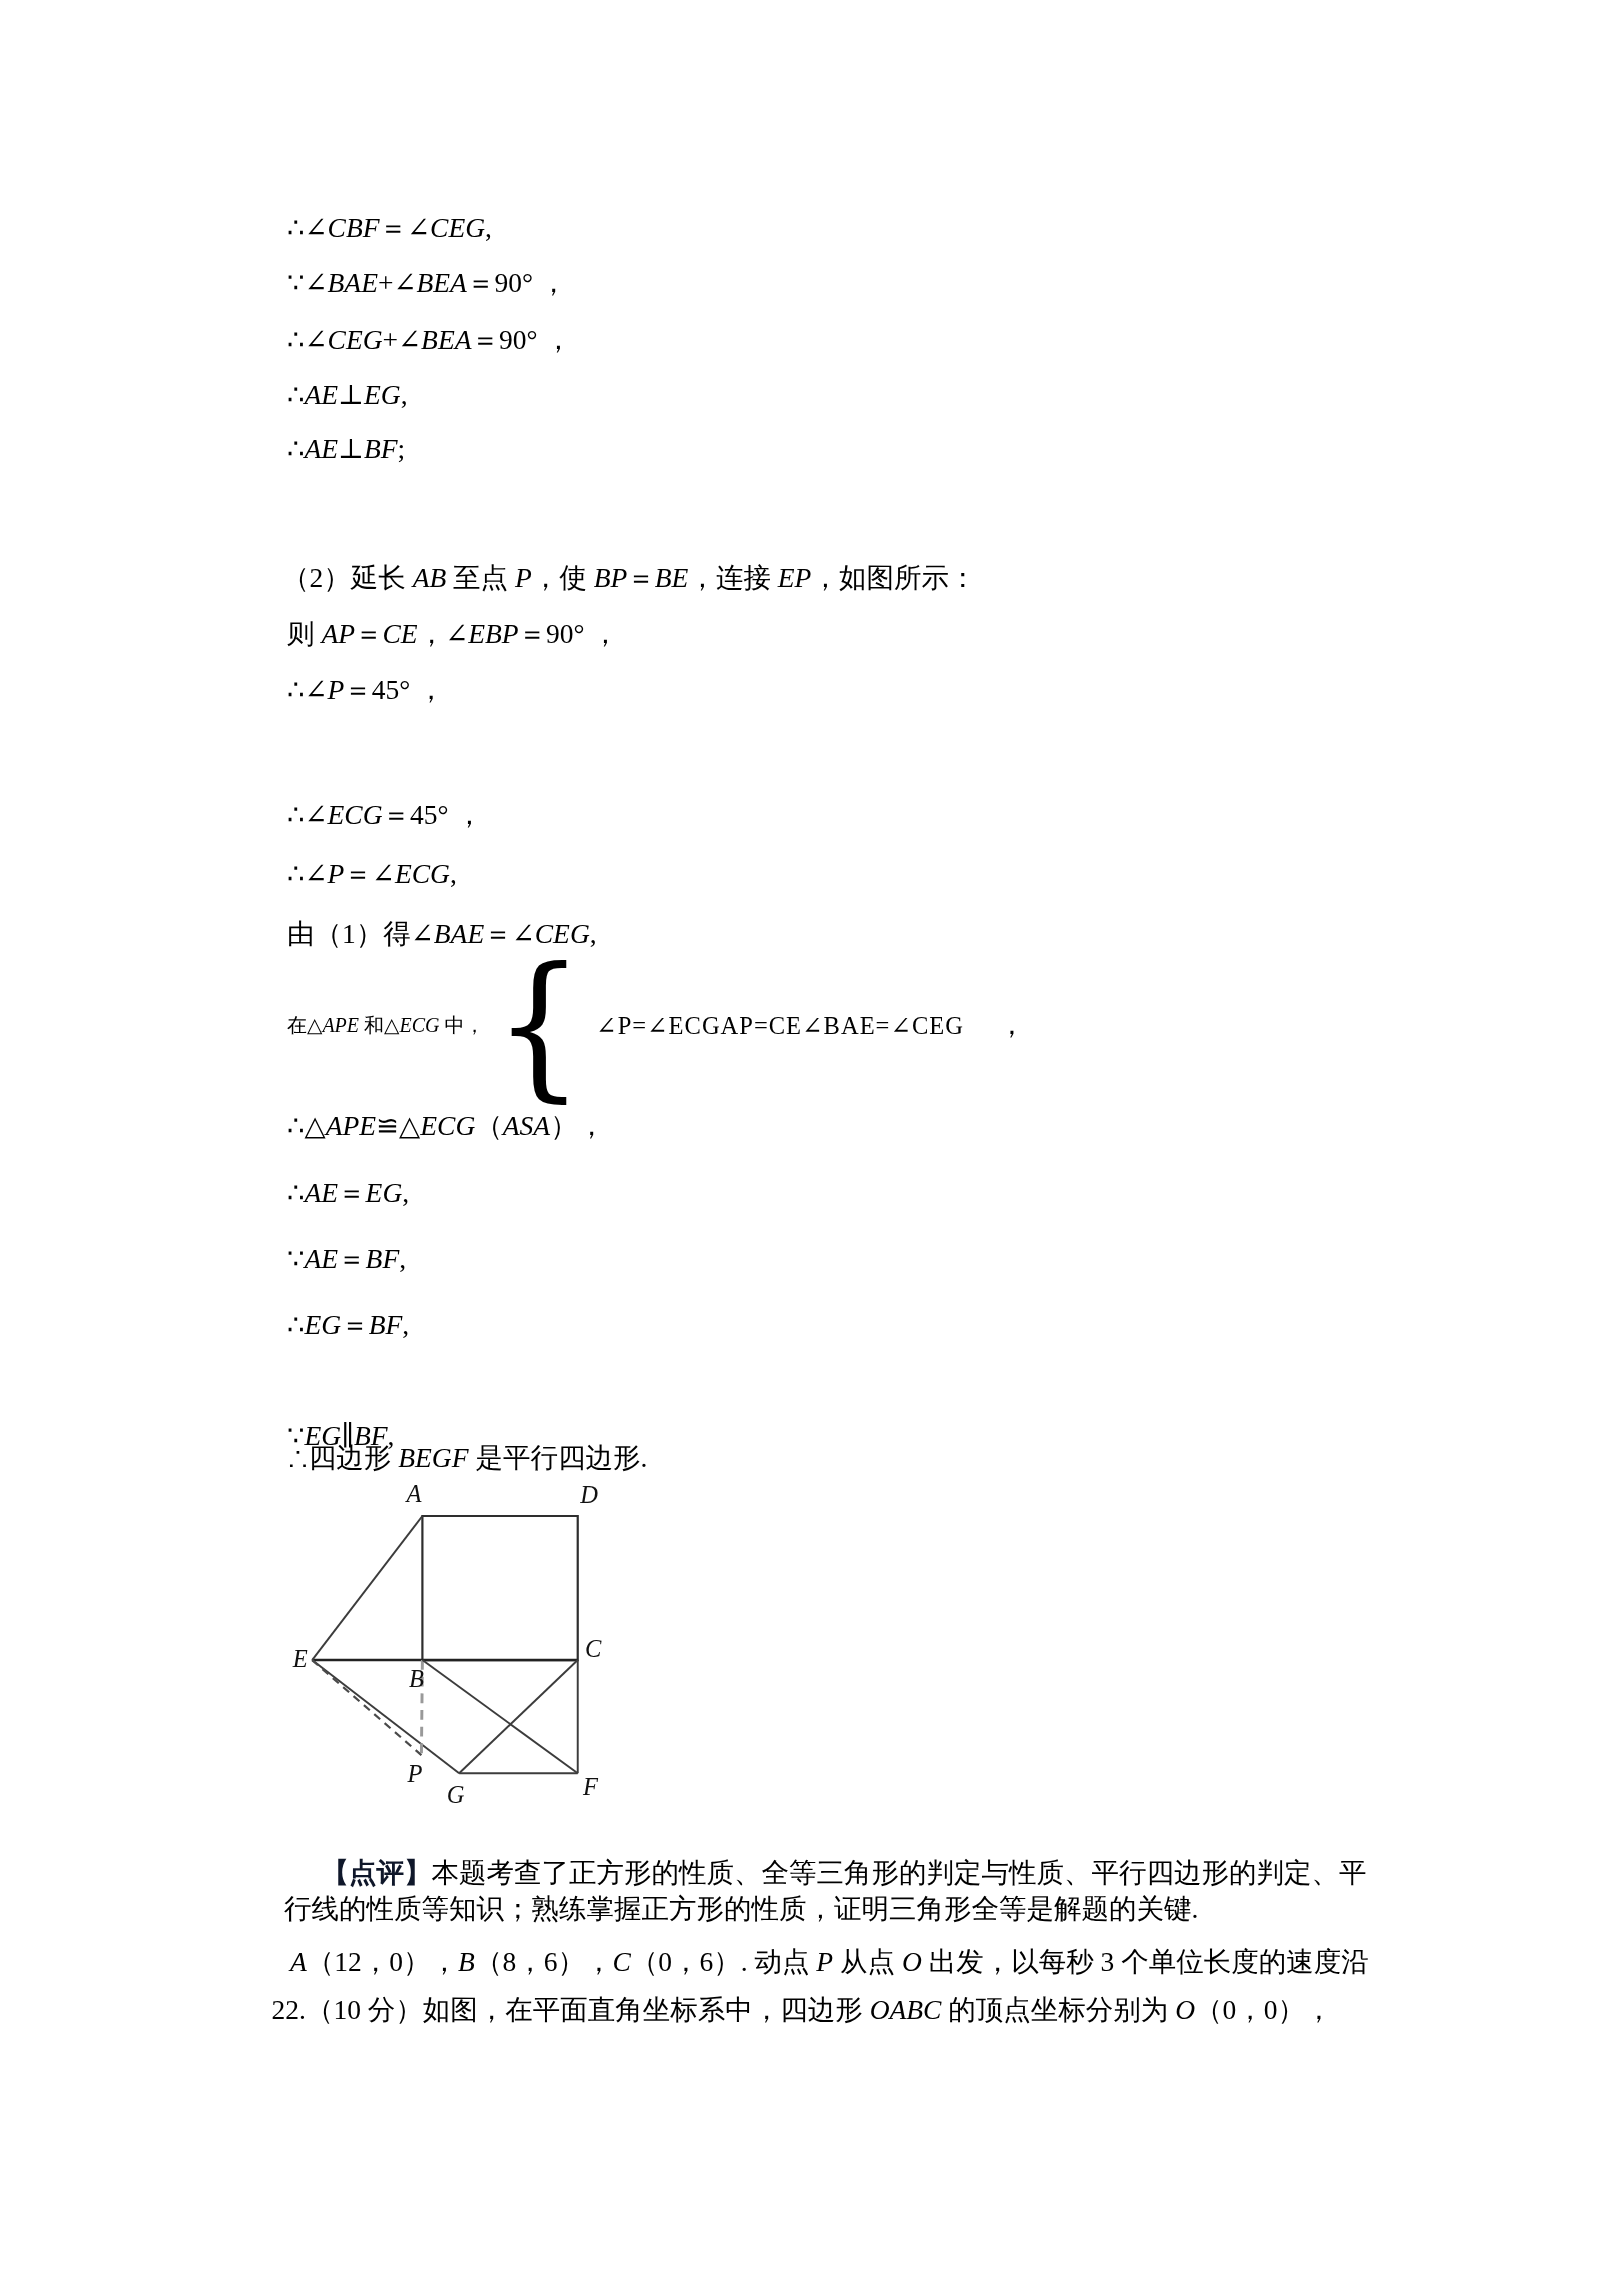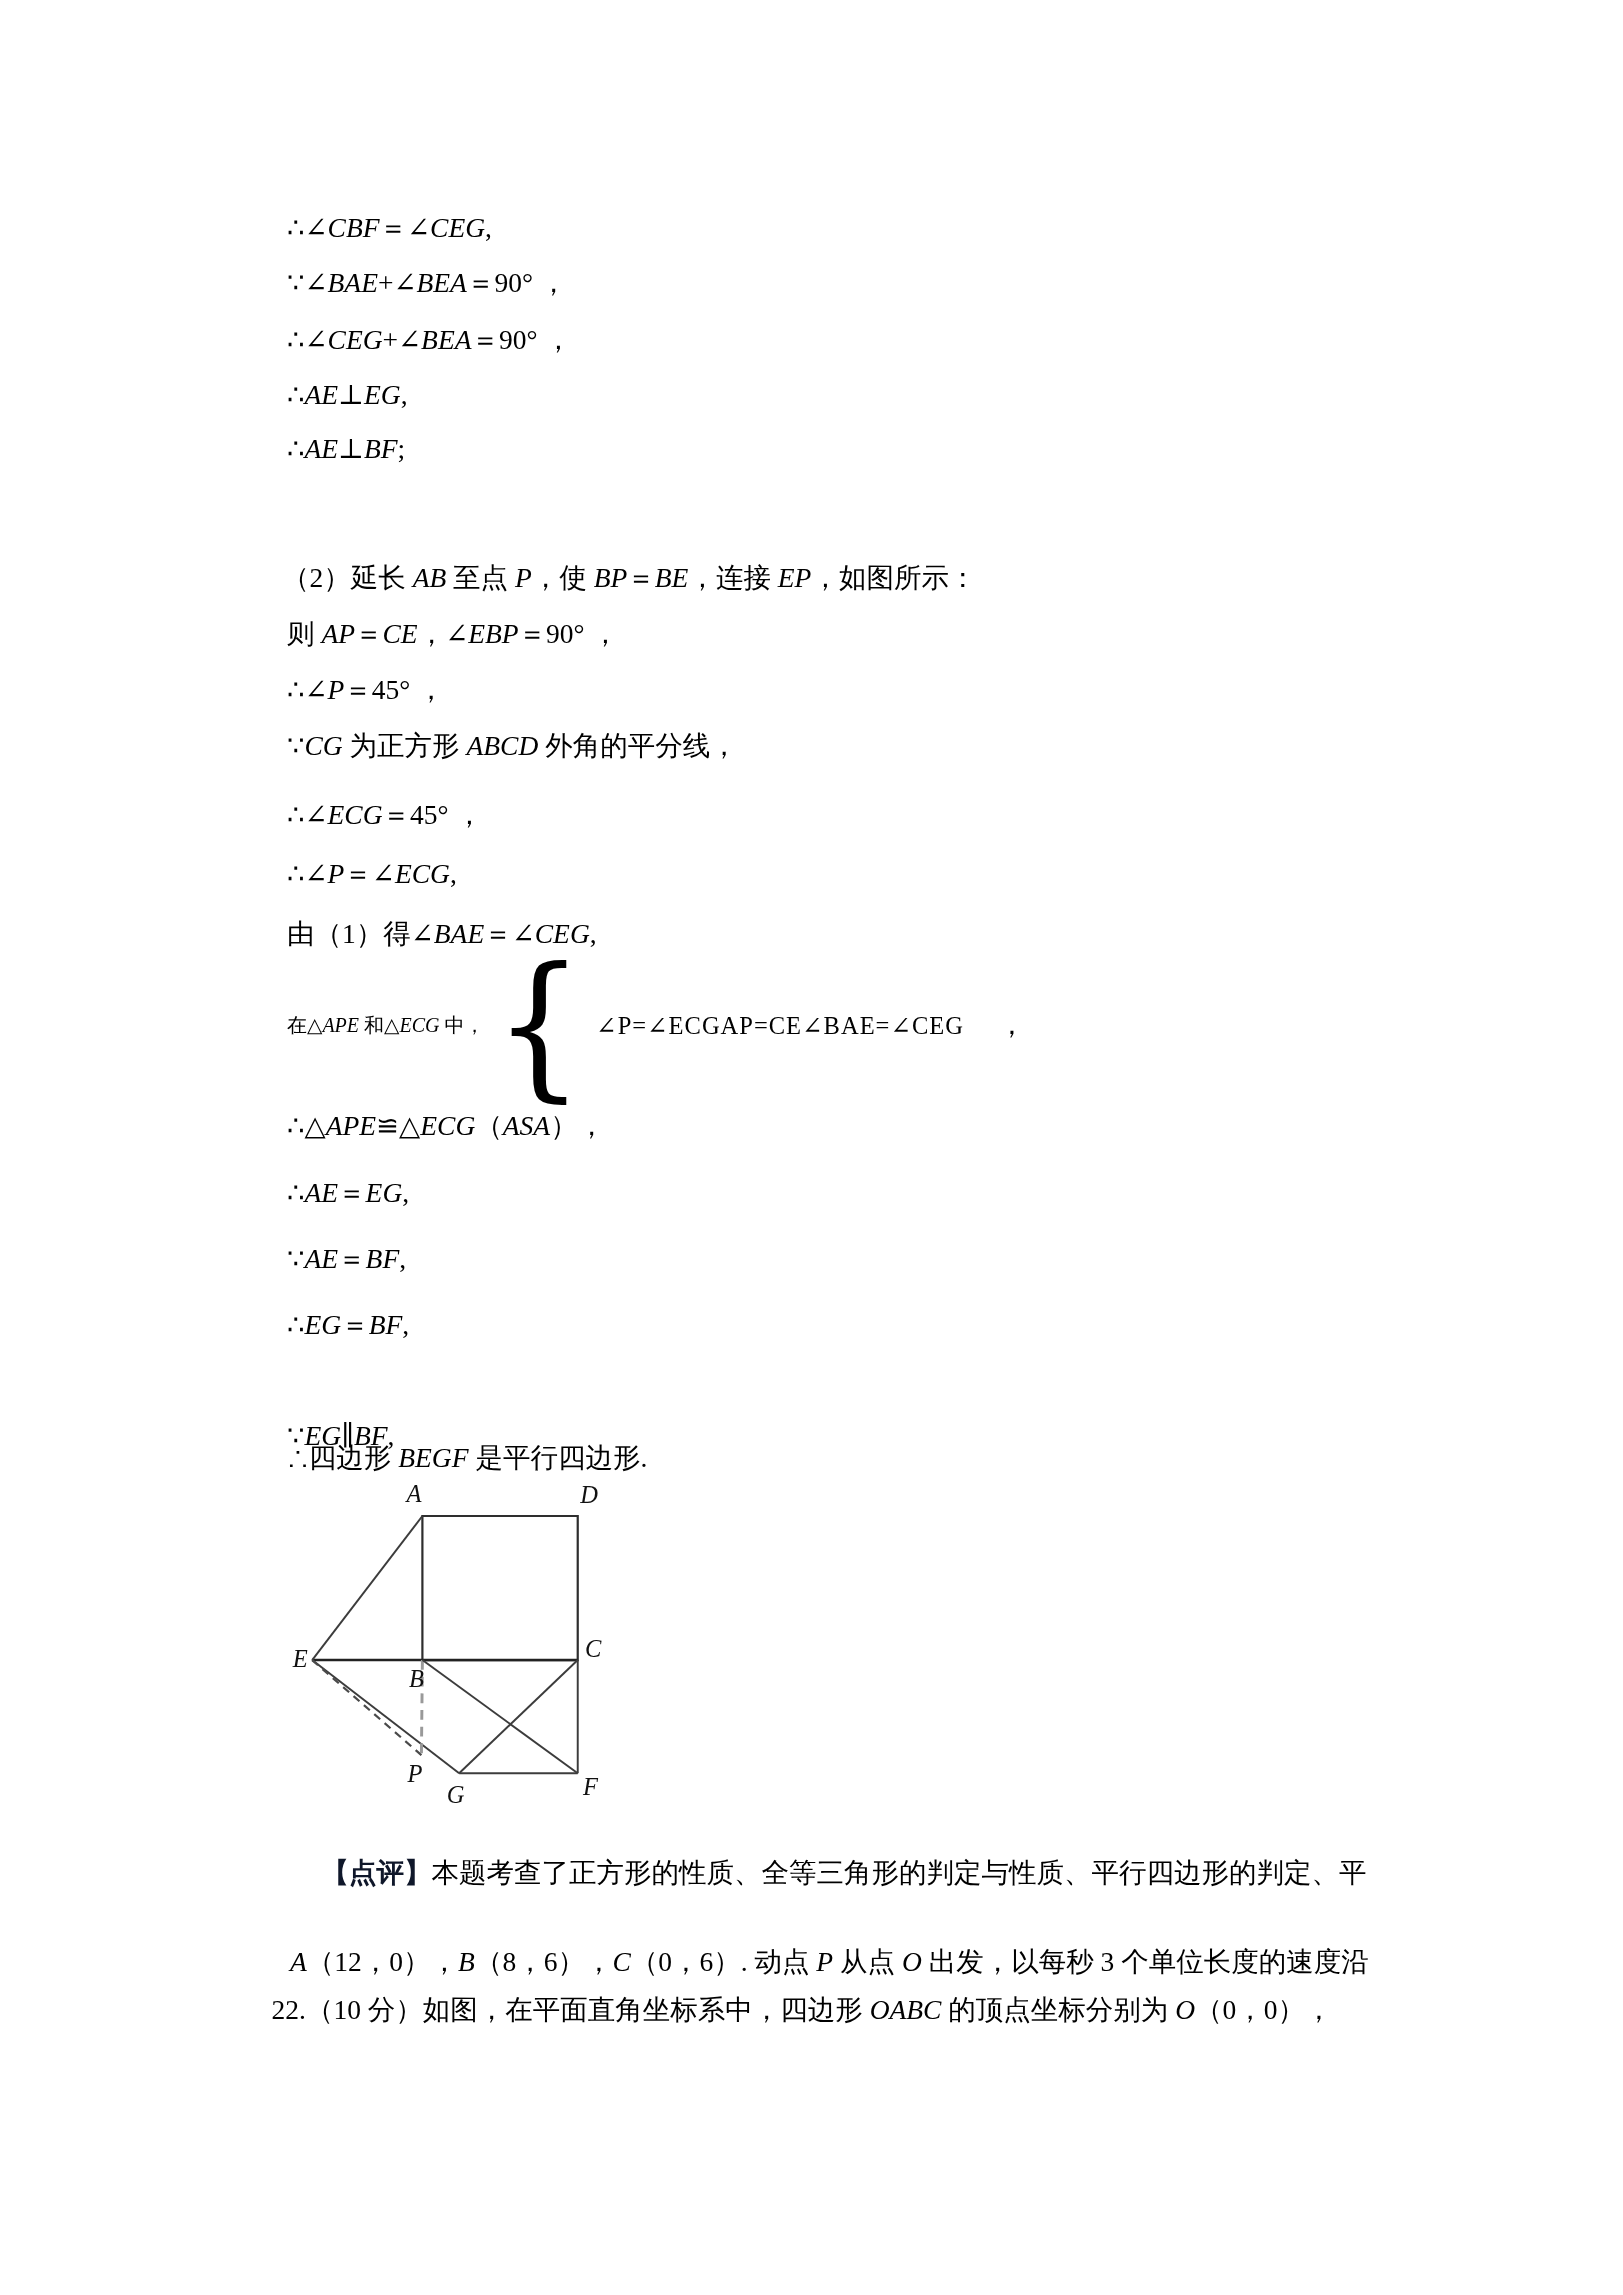--- a/index.html
+++ b/index.html
@@ -60,21 +60,20 @@
 
   <div class="mline" style="top:210px">∴∠<i>CBF</i>＝∠<i>CEG</i>,</div>
   <div class="mline" style="top:265px">∵∠<i>BAE</i>+∠<i>BEA</i>＝90° ，</div>
   <div class="mline" style="top:322px">∴∠<i>CEG</i>+∠<i>BEA</i>＝90° ，</div>
   <div class="mline" style="top:377px">∴<i>AE</i>⊥<i>EG</i>,</div>
   <div class="mline" style="top:431px">∴<i>AE</i>⊥<i>BF</i>;</div>
 
   <div class="mline" style="top:560px;left:282px">（2）延长 <i>AB</i> 至点 <i>P</i>，使 <i>BP</i>＝<i>BE</i>，连接 <i>EP</i>，如图所示：</div>
   <div class="mline" style="top:616px">则 <i>AP</i>＝<i>CE</i>，∠<i>EBP</i>＝90° ，</div>
   <div class="mline" style="top:672px">∴∠<i>P</i>＝45° ，</div>
-  <div class="mline" style="top:728px">∵<i>CG</i> 为正方形 <i>ABCD</i> 外角的平分线，</div>
 
   <div class="mline" style="top:797px">∴∠<i>ECG</i>＝45° ，</div>
   <div class="mline" style="top:856px">∴∠<i>P</i>＝∠<i>ECG</i>,</div>
   <div class="mline" style="top:916px">由（1）得∠<i>BAE</i>＝∠<i>CEG</i>,</div>
 
   <div class="sysblock" style="top:959px">
     <span class="sys-intro">在△<i>APE</i> 和△<i>ECG</i> 中，</span>
     <span class="brace">{</span>
     <div class="conds">
       <div class="cond">∠P=∠ECG</div>
@@ -119,20 +118,21 @@
     <text x="848" y="3440" text-anchor="middle">B</text>
     <text x="1192" y="3378" text-anchor="start">C</text>
     <text x="845" y="3632" text-anchor="middle">P</text>
     <text x="928" y="3676" text-anchor="middle">G</text>
     <text x="1188" y="3660" text-anchor="start">F</text>
   </svg>
 
   <div class="mline" style="top:1820px;left:294px">
     <span class="tag">【点评】</span><span>本题考查了正方形的性质、全等三角形的判定与性质、平行四边形的判定、平</span>
   </div>
+  <div class="mline" style="top:1891px;left:284px">行线的性质等知识；熟练掌握正方形的性质，证明三角形全等是解题的关键.</div>
 
   <div class="mline" style="top:1957px;left:244px">
     <span>22.</span><span>（10 分）如图，在平面直角坐标系中，四边形 <i>OABC</i> 的顶点坐标分别为 <i>O</i>（0，0），</span>
   </div>
   <div class="mline" style="top:1944px;left:290px"><i>A</i>（12，0），<i>B</i>（8，6），<i>C</i>（0，6）. 动点 <i>P</i> 从点 <i>O</i> 出发，以每秒 3 个单位长度的速度沿</div>
 
 </div>
 
 
 </body></html>

